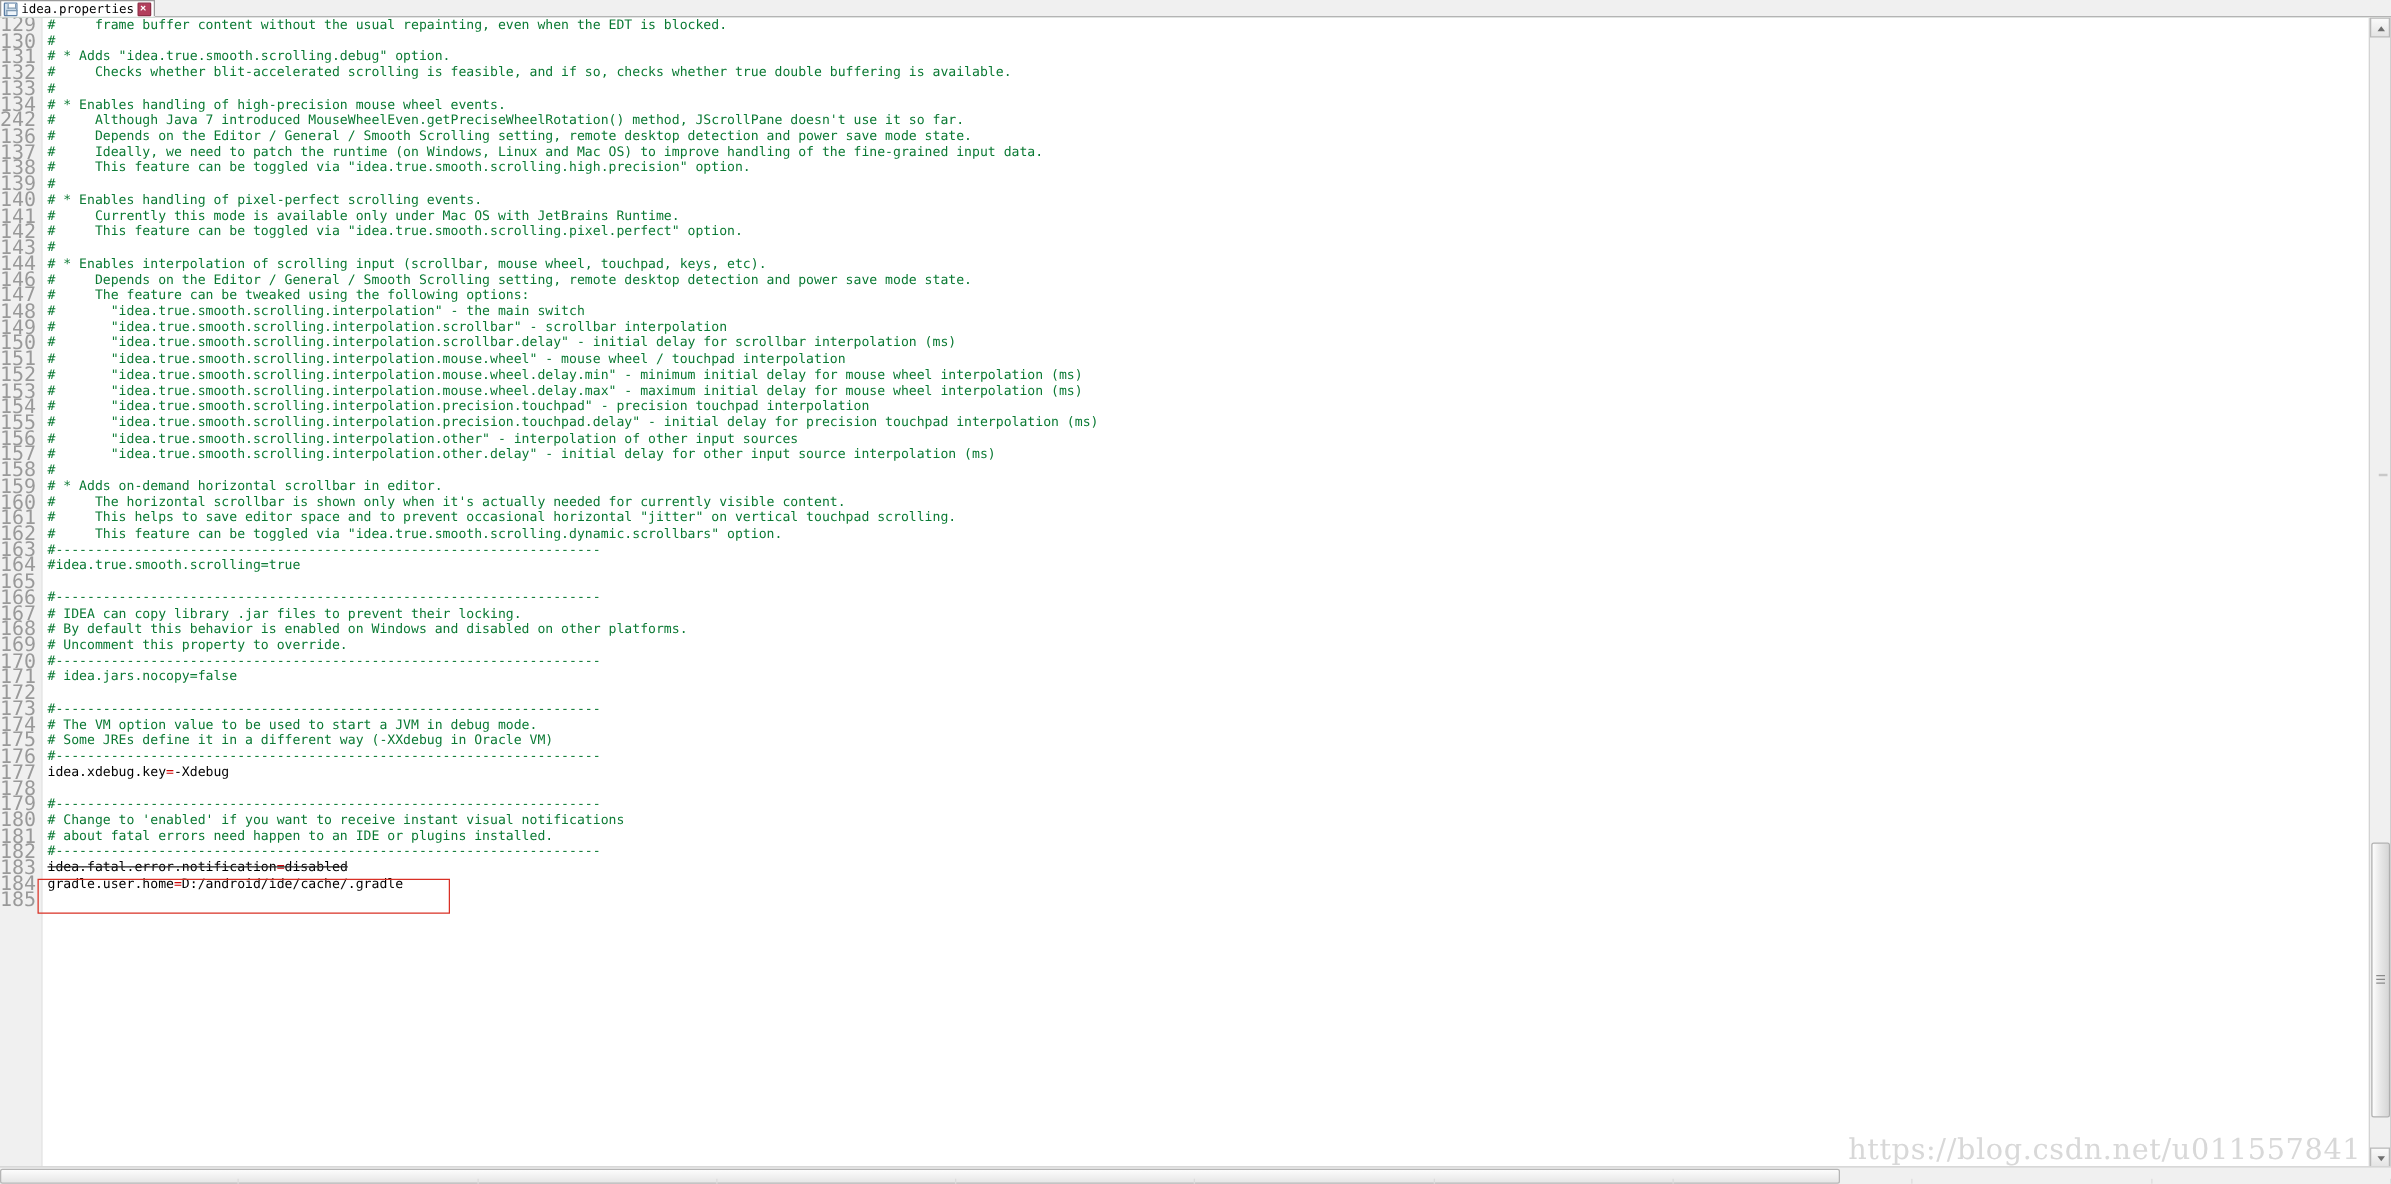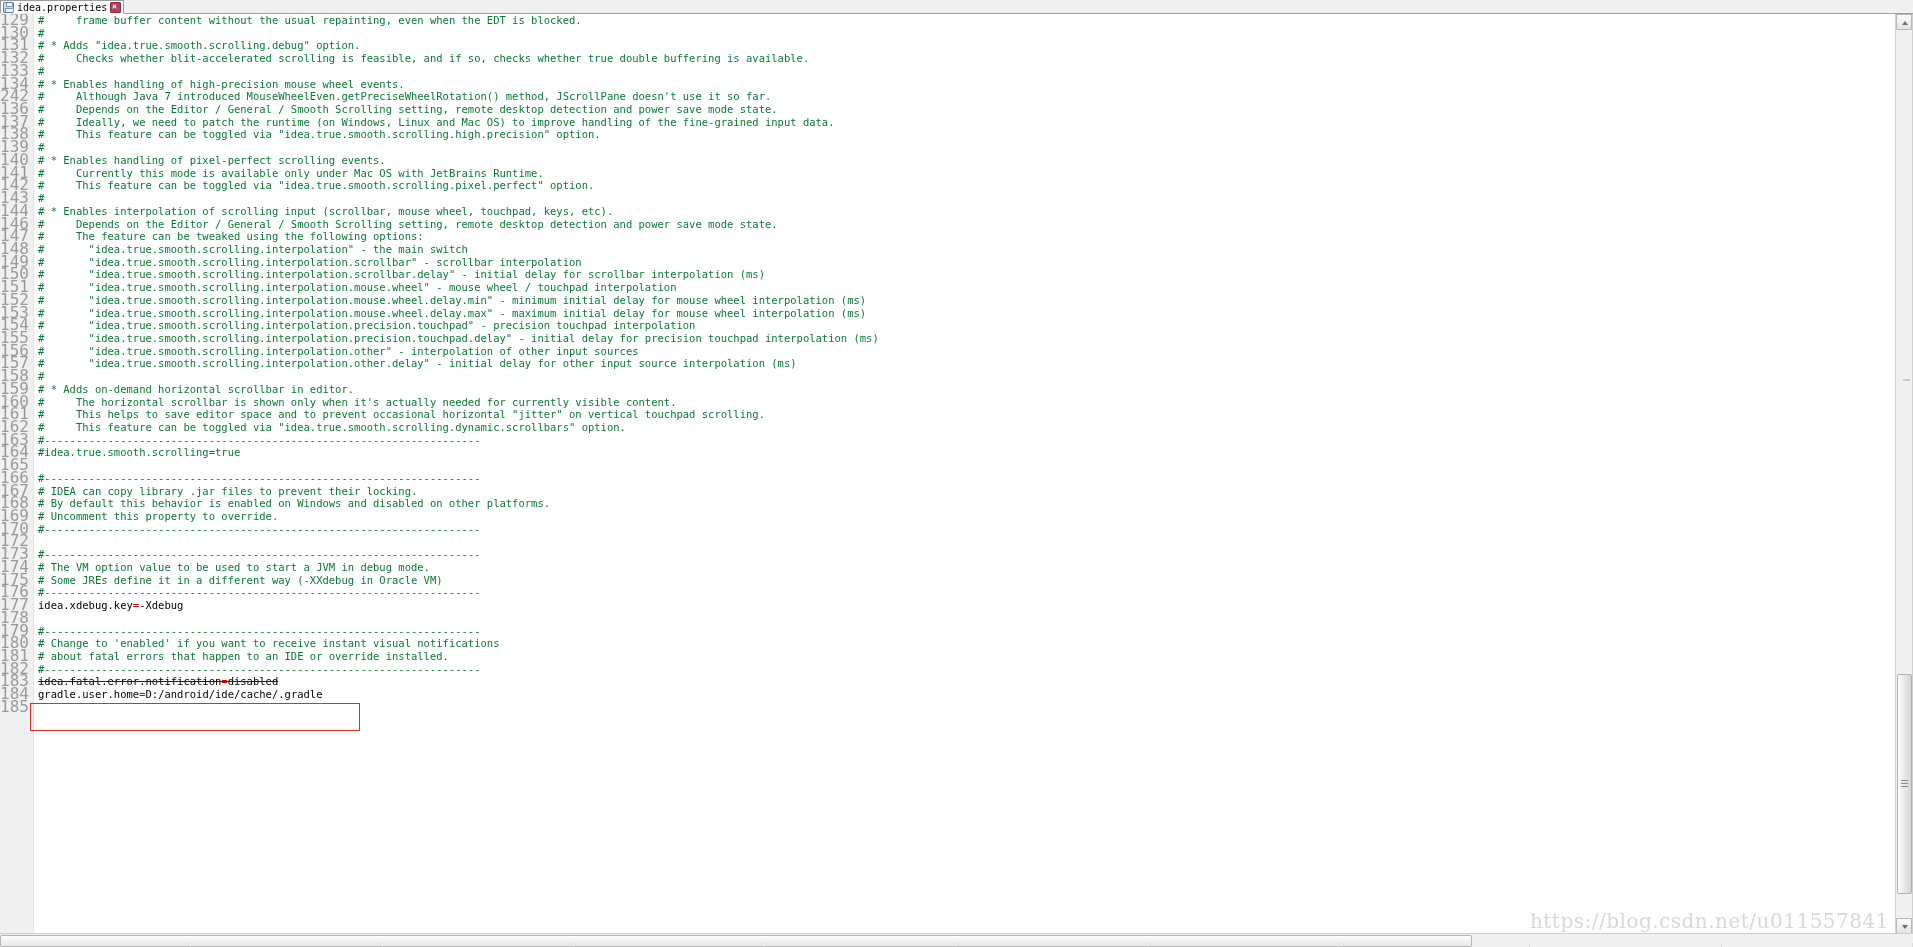--- a/index.html
+++ b/index.html
@@ -144,21 +144,21 @@
   .hs-ticks{
     position:absolute;left:0;right:0;bottom:0;height:4px;
     display:flex;
   }
   .hs-ticks span{flex:1;border-right:1px solid #dcdcdc;}
 
   
   .watermark{
     position:absolute;right:24px;bottom:14px;
     font-family:"DejaVu Serif","Liberation Serif",serif;
-    font-size:20px;color:#d8d8d8;letter-spacing:0.5px;
+    font-size:23px;color:#d8d8d8;letter-spacing:0.5px;
     white-space:nowrap;pointer-events:none;user-select:none;
   }
 </style>
 </head>
 <body>
 
 <div class="app">
 
   <div class="tabbar">
     <div class="tab">
@@ -207,30 +207,31 @@
           <div class="row"><span class="ln">161</span><span class="code"><span class="c-comment">#     This helps to save editor space and to prevent occasional horizontal "jitter" on vertical touchpad scrolling.</span></span></div>
           <div class="row"><span class="ln">162</span><span class="code"><span class="c-comment">#     This feature can be toggled via "idea.true.smooth.scrolling.dynamic.scrollbars" option.</span></span></div>
           <div class="row"><span class="ln">163</span><span class="code"><span class="c-comment">#---------------------------------------------------------------------</span></span></div>
           <div class="row"><span class="ln">164</span><span class="code"><span class="c-comment">#idea.true.smooth.scrolling=true</span></span></div>
           <div class="row"><span class="ln">165</span><span class="code"></span></div>
           <div class="row"><span class="ln">166</span><span class="code"><span class="c-comment">#---------------------------------------------------------------------</span></span></div>
           <div class="row"><span class="ln">167</span><span class="code"><span class="c-comment"># IDEA can copy library .jar files to prevent their locking.</span></span></div>
           <div class="row"><span class="ln">168</span><span class="code"><span class="c-comment"># By default this behavior is enabled on Windows and disabled on other platforms.</span></span></div>
           <div class="row"><span class="ln">169</span><span class="code"><span class="c-comment"># Uncomment this property to override.</span></span></div>
           <div class="row"><span class="ln">170</span><span class="code"><span class="c-comment">#---------------------------------------------------------------------</span></span></div>
+          <div class="row"><span class="ln">171</span><span class="code"><span class="c-comment"># idea.jars.nocopy=false</span></span></div>
           <div class="row"><span class="ln">172</span><span class="code"></span></div>
           <div class="row"><span class="ln">173</span><span class="code"><span class="c-comment">#---------------------------------------------------------------------</span></span></div>
           <div class="row"><span class="ln">174</span><span class="code"><span class="c-comment"># The VM option value to be used to start a JVM in debug mode.</span></span></div>
           <div class="row"><span class="ln">175</span><span class="code"><span class="c-comment"># Some JREs define it in a different way (-XXdebug in Oracle VM)</span></span></div>
           <div class="row"><span class="ln">176</span><span class="code"><span class="c-comment">#---------------------------------------------------------------------</span></span></div>
           <div class="row"><span class="ln">177</span><span class="code"><span class="c-key">idea.xdebug.key</span><span class="c-eq">=</span><span class="c-val">-Xdebug</span></span></div>
           <div class="row"><span class="ln">178</span><span class="code"></span></div>
           <div class="row"><span class="ln">179</span><span class="code"><span class="c-comment">#---------------------------------------------------------------------</span></span></div>
           <div class="row"><span class="ln">180</span><span class="code"><span class="c-comment"># Change to 'enabled' if you want to receive instant visual notifications</span></span></div>
-          <div class="row"><span class="ln">181</span><span class="code"><span class="c-comment"># about fatal errors that happen to an IDE or override installed.</span></span></div>
+          <div class="row"><span class="ln">181</span><span class="code"><span class="c-comment"># about fatal errors need happen to an IDE or plugins installed.</span></span></div>
           <div class="row"><span class="ln">182</span><span class="code"><span class="c-comment">#---------------------------------------------------------------------</span></span></div>
           <div class="row"><span class="ln">183</span><span class="code"><span class="c-key strike">idea.fatal.error.notification</span><span class="c-eq strike">=</span><span class="c-val strike">disabled</span></span></div>
           <div class="row"><span class="ln">184</span><span class="code"><span class="c-key">gradle.user.home</span><span class="c-eq">=</span><span class="c-val">D:/android/ide/cache/.gradle</span></span></div>
           <div class="row"><span class="ln">185</span><span class="code"></span></div>
         </div>
       <div class="redbox" id="redbox" style="left: 30px; top: 688.88px; width: 330px; height: 28.44px;"></div>
     </div>
 
     <div class="vscroll">
       <div class="vs-btn vs-up">

